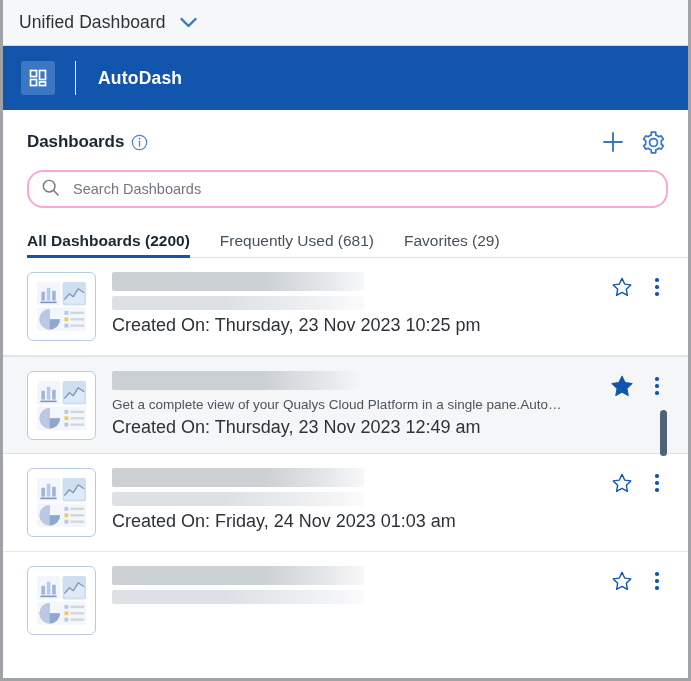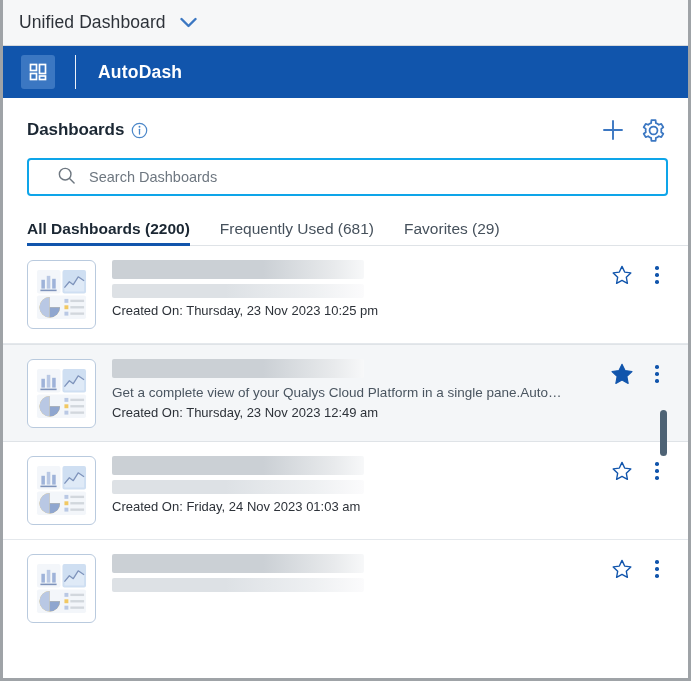--- a/index.html
+++ b/index.html
@@ -41,21 +41,21 @@
   }
   .titlebar-chevron {
     margin-left: 14px;
     display: flex;
     align-items: center;
     cursor: pointer;
   }
 
   
   .appbar {
-    height: 52px;
+    height: 64px;
     background: #1155ac;
     display: flex;
     align-items: center;
     padding-left: 18px;
     box-sizing: border-box;
   }
   .applogo {
     width: 34px;
     height: 34px;
     background: #3b77c2;
@@ -120,25 +120,25 @@
     cursor: pointer;
   }
   .header-action + .header-action { margin-left: 10px; }
 
   
   .search-wrap {
     padding: 16px 20px 0 24px;
   }
   .search-box {
     height: 38px;
-    border: 2px solid #0ea5e9;
-    border-radius: 4px;
-    display: flex;
-    align-items: center;
-    padding: 0 28px;
+    border: 2px solid #f9a8d4;
+    border-radius: 16px;
+    display: flex;
+    align-items: center;
+    padding: 0 12px;
     box-sizing: border-box;
     background: #fff;
   }
   .search-input {
     border: 0;
     outline: none;
     flex: 1;
     font-family: "Liberation Sans", sans-serif;
     font-size: 14.5px;
     color: #2d3239;
@@ -235,21 +235,21 @@
   .row-desc {
     font-size: 13.5px;
     color: #4a5560;
     margin-top: 7px;
     white-space: nowrap;
     overflow: hidden;
     text-overflow: ellipsis;
     max-width: 452px;
   }
   .row-date {
-    font-size: 13px;
+    font-size: 18px;
     color: #2d3239;
     margin-top: 5px;
     white-space: nowrap;
   }
 
   .row-actions {
     display: flex;
     align-items: flex-start;
     flex: none;
     margin-top: 4px;

